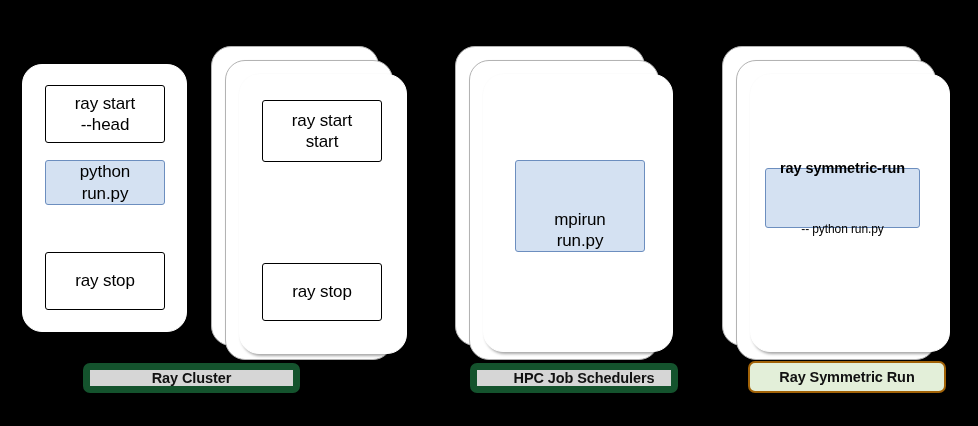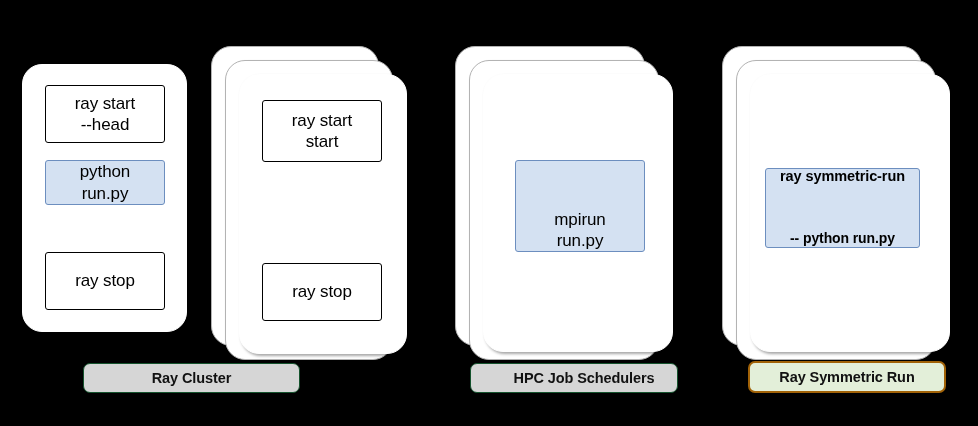--- a/index.html
+++ b/index.html
@@ -61,38 +61,38 @@
   .cmd.plain {
     background: #ffffff;
     border: 1.5px solid #000000;
   }
   .cmd.accent {
     background: #d4e1f2;
     border: 1.5px solid #6c8ebf;
   }
   .cmd .l1, .cmd .l2 { display: block; white-space: nowrap; }
   .cmd.two-tone .l1 { font-weight: bold; font-size: 14.5px; }
-  .cmd.two-tone .l2 { font-weight: bold; font-size: 14px; margin-top: 44px; }
+  .cmd.two-tone .l2 { font-weight: normal; font-size: 12px; margin-top: 44px; }
 
   
   .label-bar {
     position: absolute;
     box-sizing: border-box;
     display: flex;
     align-items: center;
     justify-content: center;
     border-radius: 7px;
     font-size: 14.5px;
     font-weight: bold;
     color: #111111;
     letter-spacing: -0.1px;
   }
   .label-bar.grey {
     background: #d6d6d6;
-    border: 1px solid #14532d;
+    border: 7px solid #14532d;
     box-shadow: 1px 2px 3px rgba(0,0,0,0.30);
   }
   .label-bar.green {
     background: #e3efd9;
     border: 2px solid #a16207;
     box-shadow: 1px 2px 3px rgba(0,0,0,0.30);
   }
 </style>
 </head>
 <body>
@@ -141,21 +141,21 @@
       <span class="l1">mpirun</span>
       <span class="l2">run.py</span>
     </div>
   </div>
 
   <div class="group" style="left:0px; top:0px; width:978px; height:370px;">
     <div class="card back" style="left:722px; top:46px; width:200px; height:300px;"></div>
     <div class="card back" style="left:736px; top:60px; width:200px; height:300px;"></div>
     <div class="card front" style="left:750px; top:74px; width:200px; height:278px;"></div>
 
-    <div class="cmd accent two-tone" style="left:765px; top:168px; width:155px; height:80px;">
+    <div class="cmd accent two-tone" style="left:765px; top:168px; width:155px; height:60px;">
       <span class="l1">ray symmetric-run</span>
       <span class="l2">-- python run.py</span>
     </div>
   </div>
 
   <div class="label-bar grey" style="left:83px; top:363px; width:217px; height:30px;">
     <span>Ray Cluster</span>
   </div>
 
   <div class="label-bar grey" style="left:470px; top:363px; width:208px; height:30px;padding-left:20px;">

